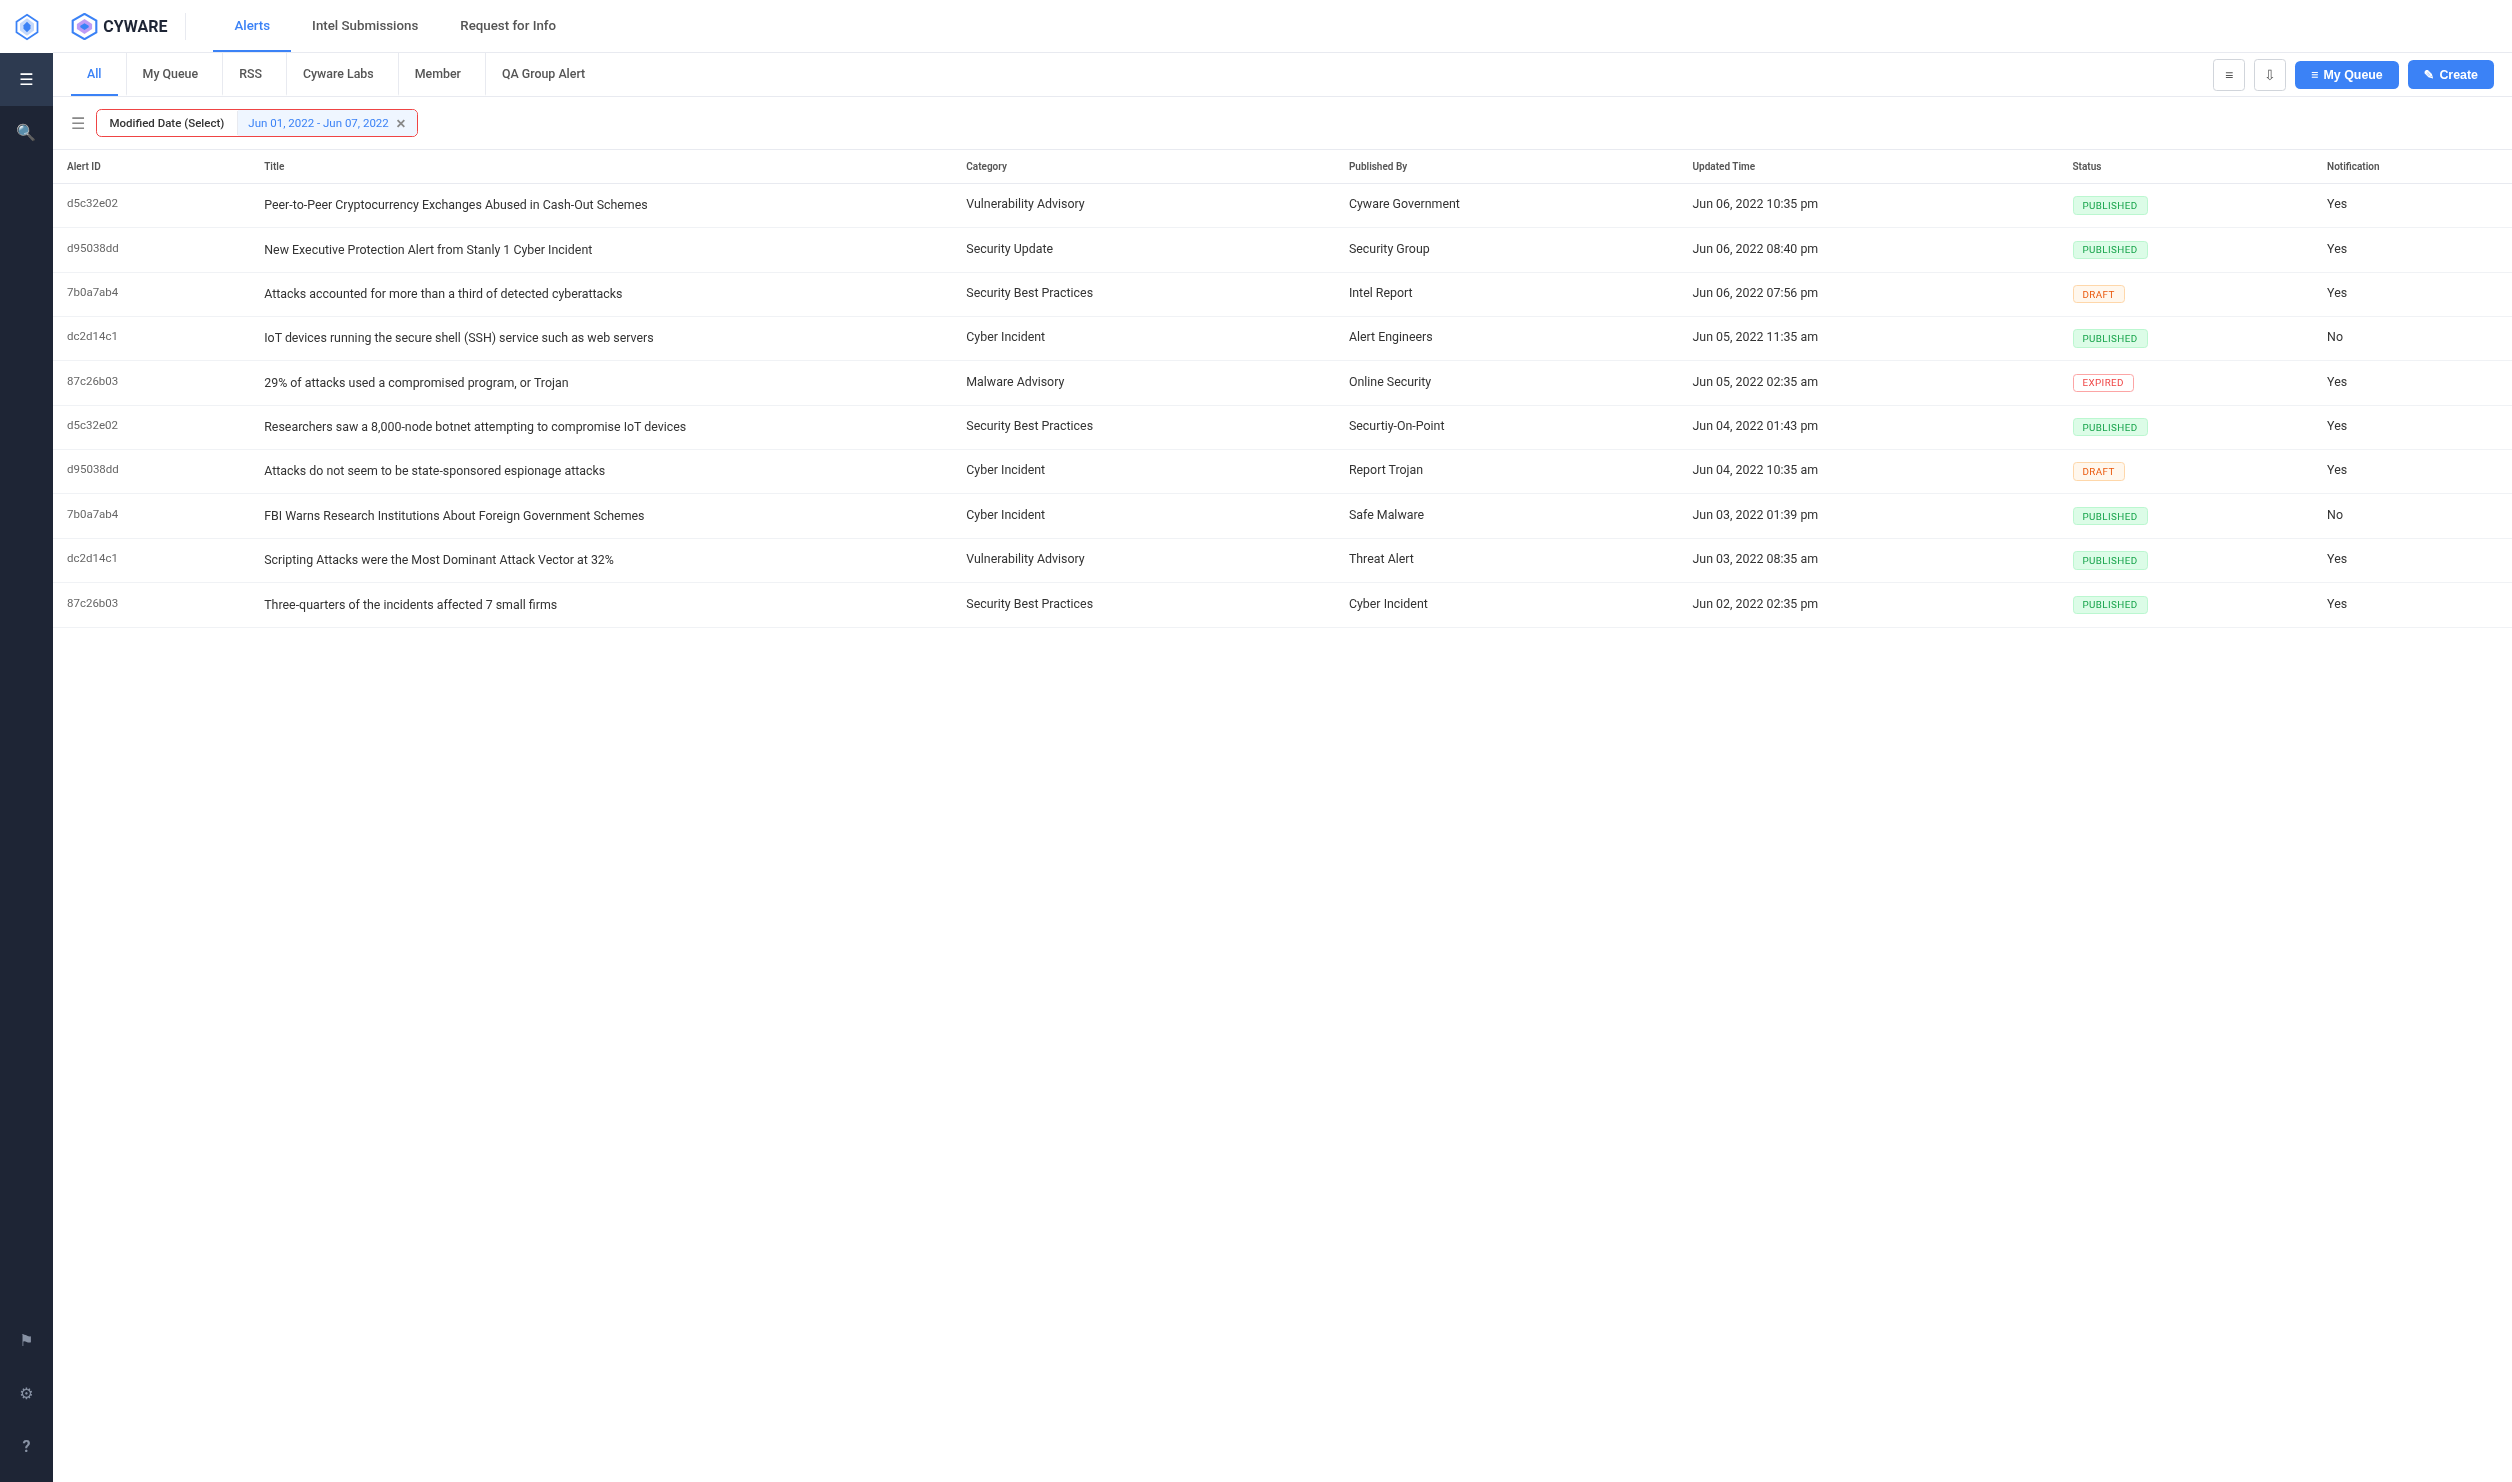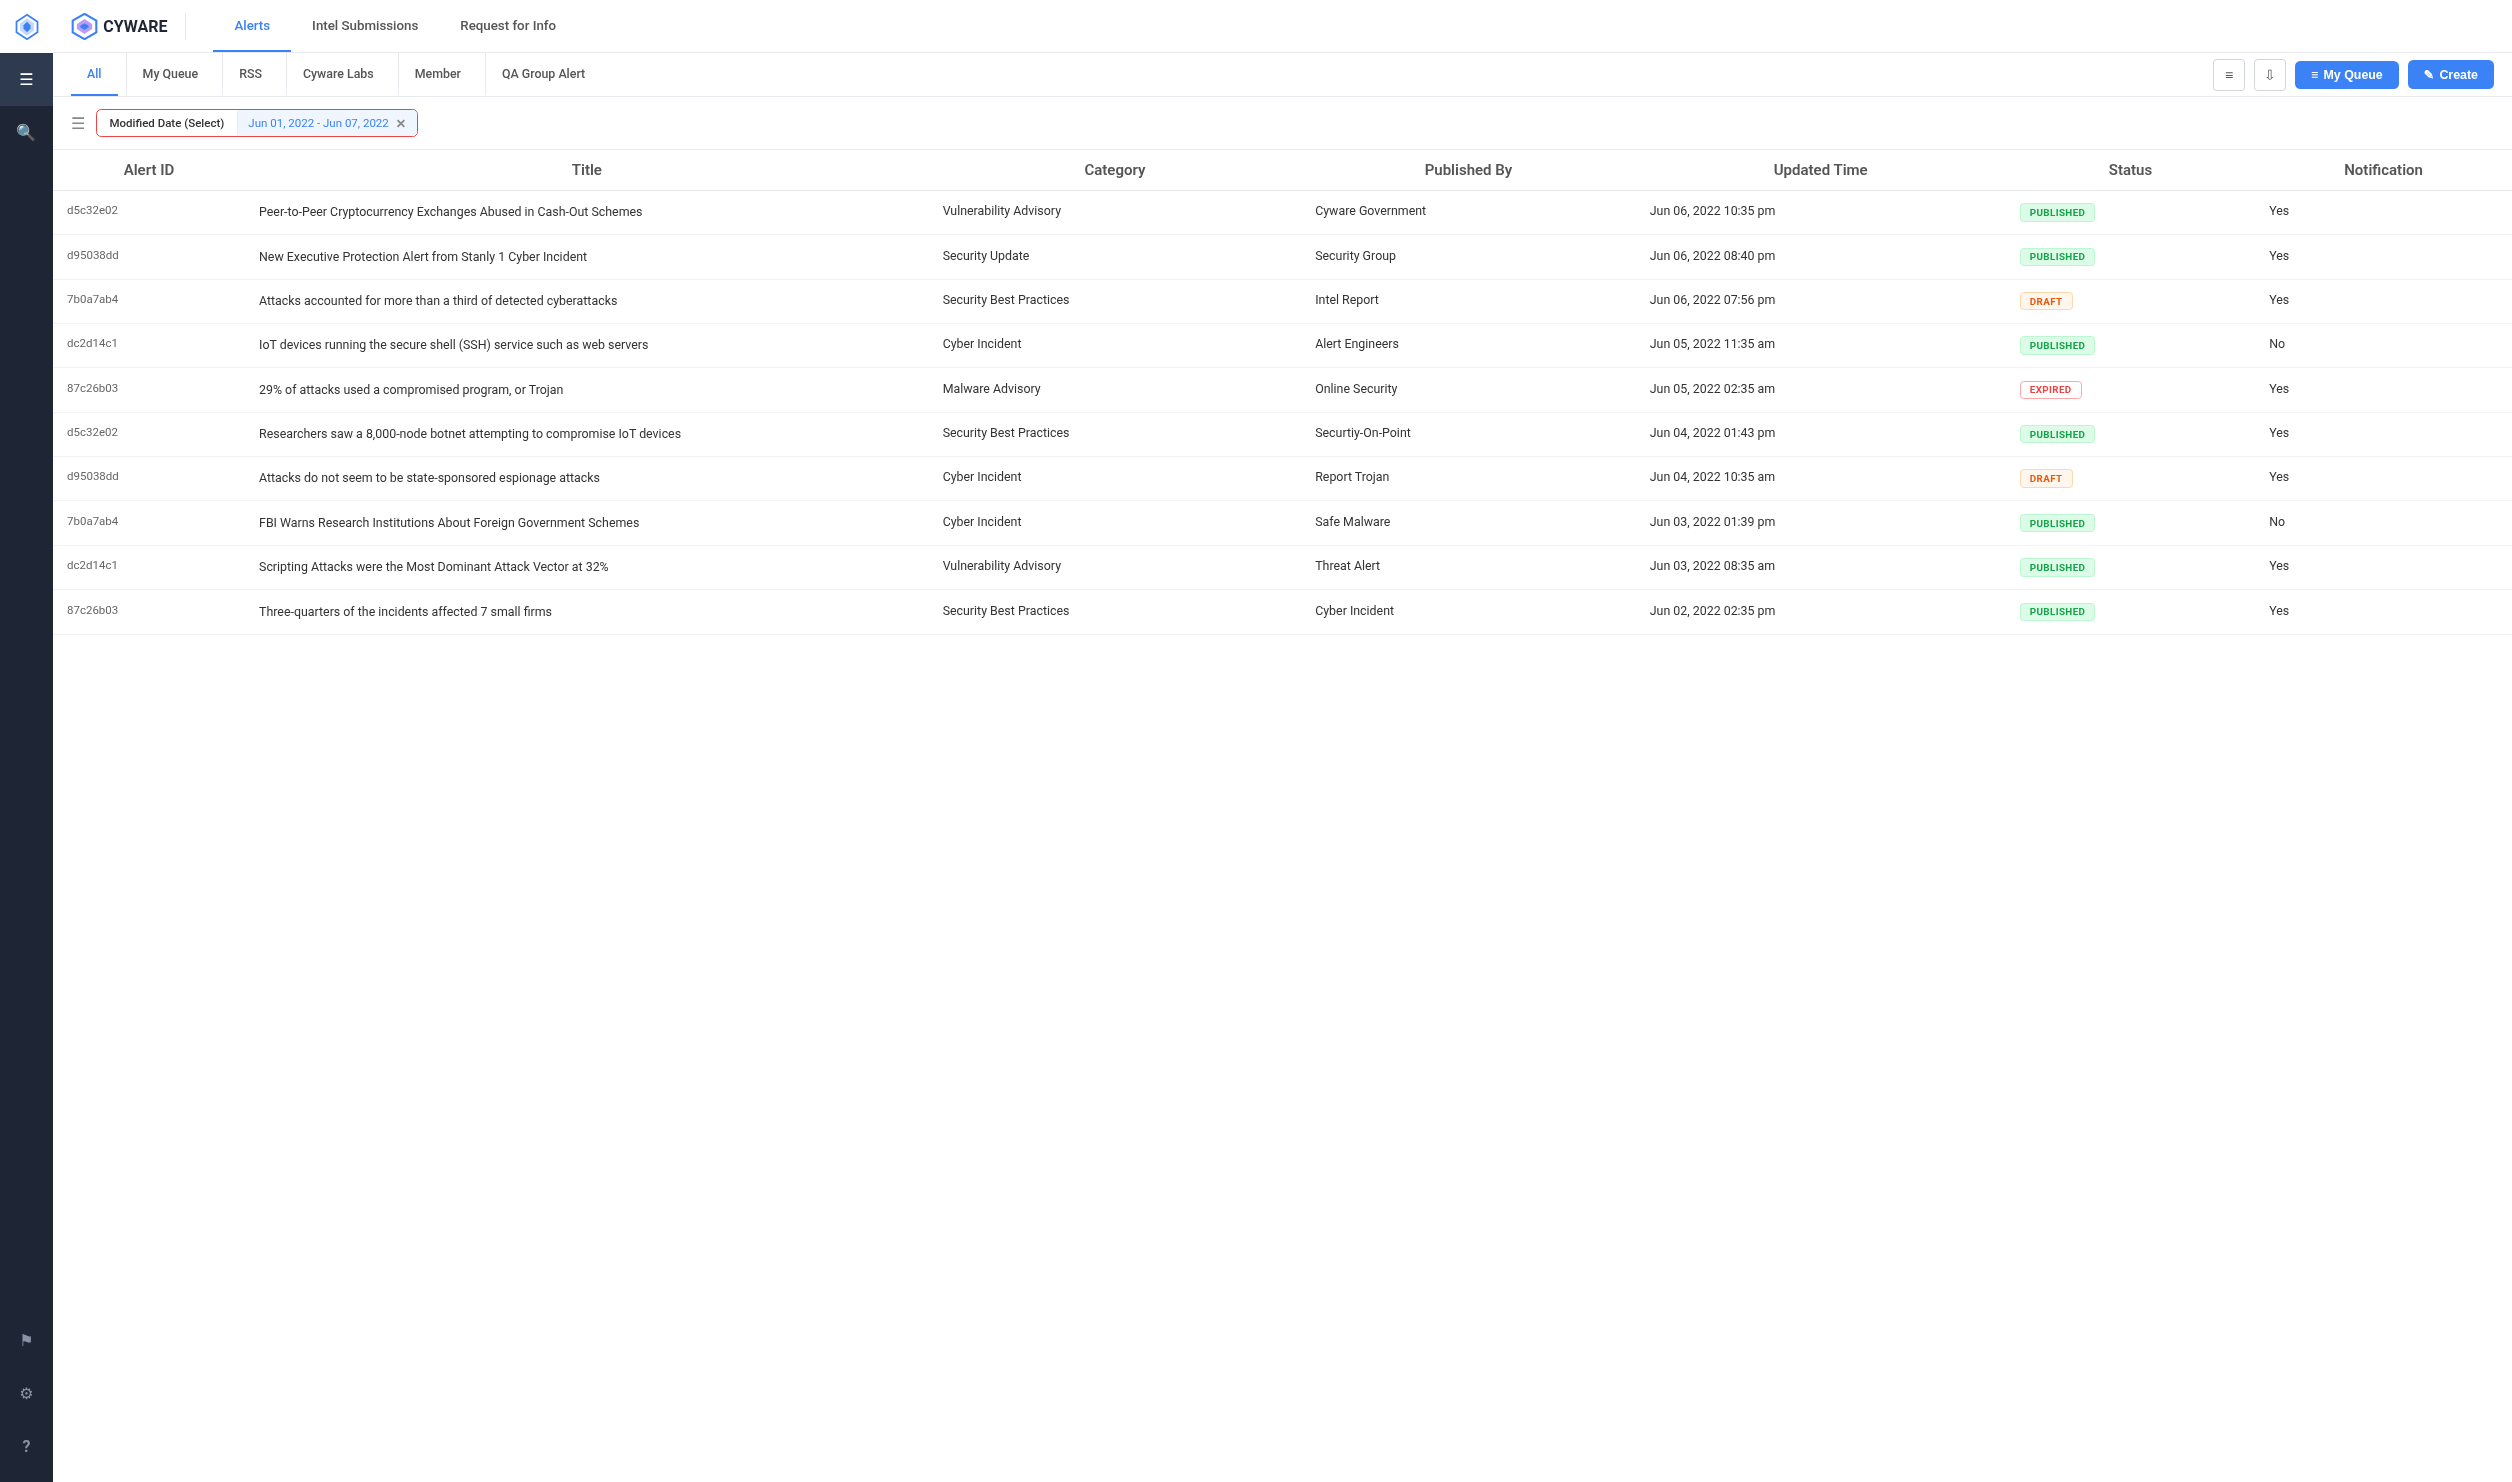--- a/index.html
+++ b/index.html
@@ -218,44 +218,44 @@
     table {
       width: 100%;
       border-collapse: collapse;
       font-size: 12.4px;
     }
     thead tr {
       border-bottom: 0.9px solid #e8eaf0;
     }
     thead th {
       padding: 10.7px 14px;
-      text-align: center;
+      text-align: left;
       font-weight: 600;
       color: #555;
-      font-size: 15px;
+      font-size: 10px;
       white-space: nowrap;
       background: #fff;
     }
     tbody tr {
       border-bottom: 0.9px solid #f0f2f5;
     }
     tbody td {
       padding: 12.4px 14px;
       color: #333;
       vertical-align: top;
     }
     .alert-id { color: #666; font-size: 11.5px; }
     .title-cell { max-width: 284px; line-height: 1.5; }
 
     .badge {
       display: inline-block;
       padding: 2.7px 9px;
       border-radius: 3.6px;
       font-size: 9.8px;
-      font-weight: 700;
+      font-weight: 400;
       letter-spacing: 0.4px;
     }
     .badge-published { background: #dcfce7; color: #16a34a; border: 0.9px solid #bbf7d0; }
     .badge-draft { background: #fff7ed; color: #ea580c; border: 0.9px solid #fed7aa; }
     .badge-expired { background: #fff; color: #ef4444; border: 0.9px solid #fca5a5; }
 
     
     .table-container::-webkit-scrollbar { width: 5.3px; }
     .table-container::-webkit-scrollbar-thumb { background: #ccc; border-radius: 2.7px; }
   </style>

